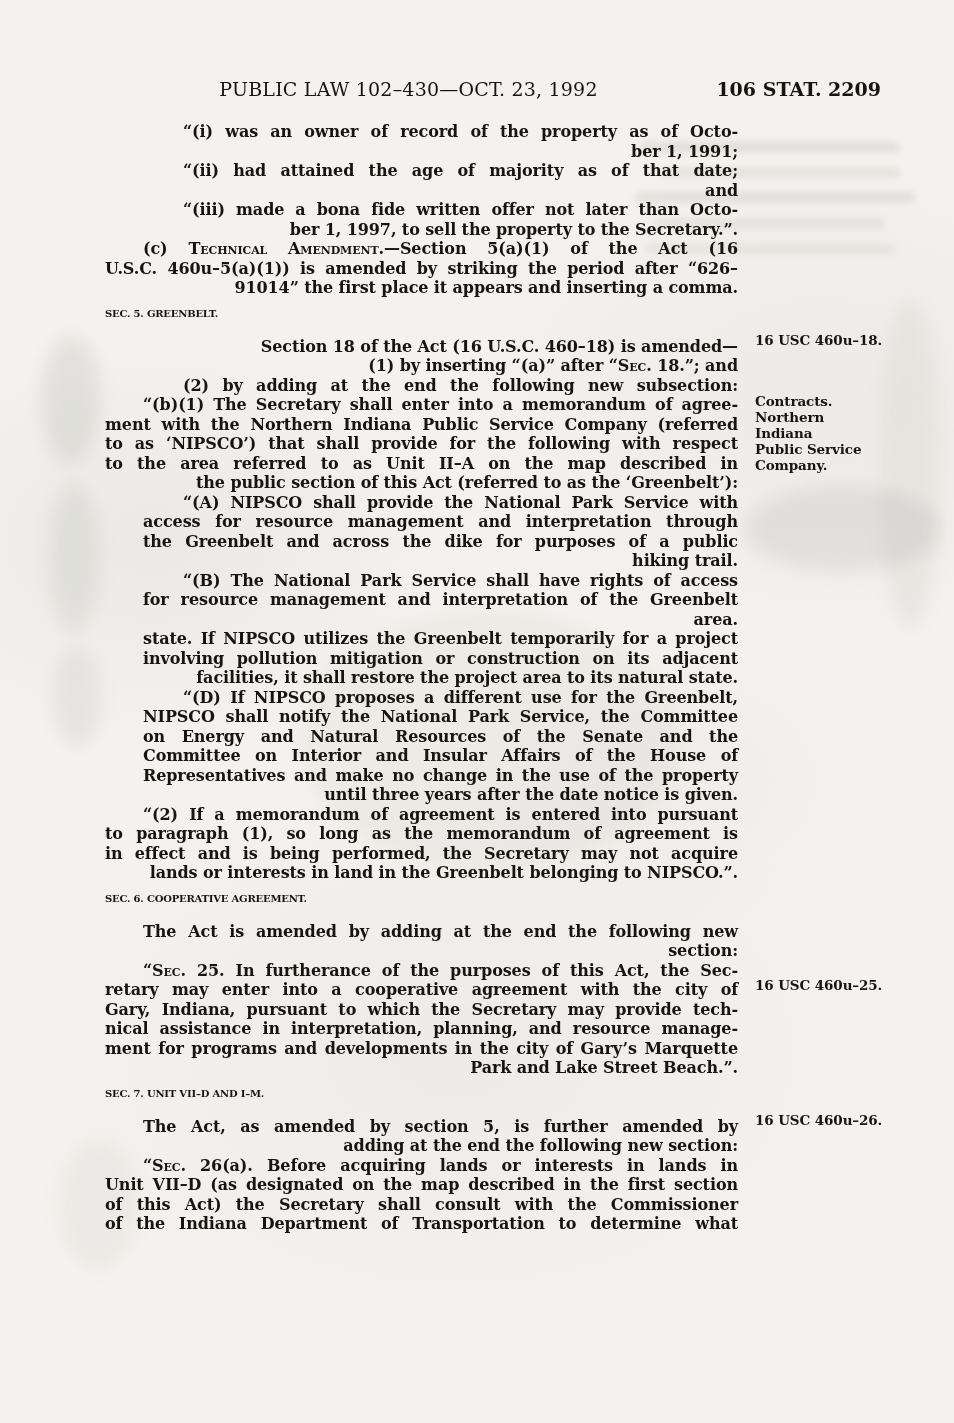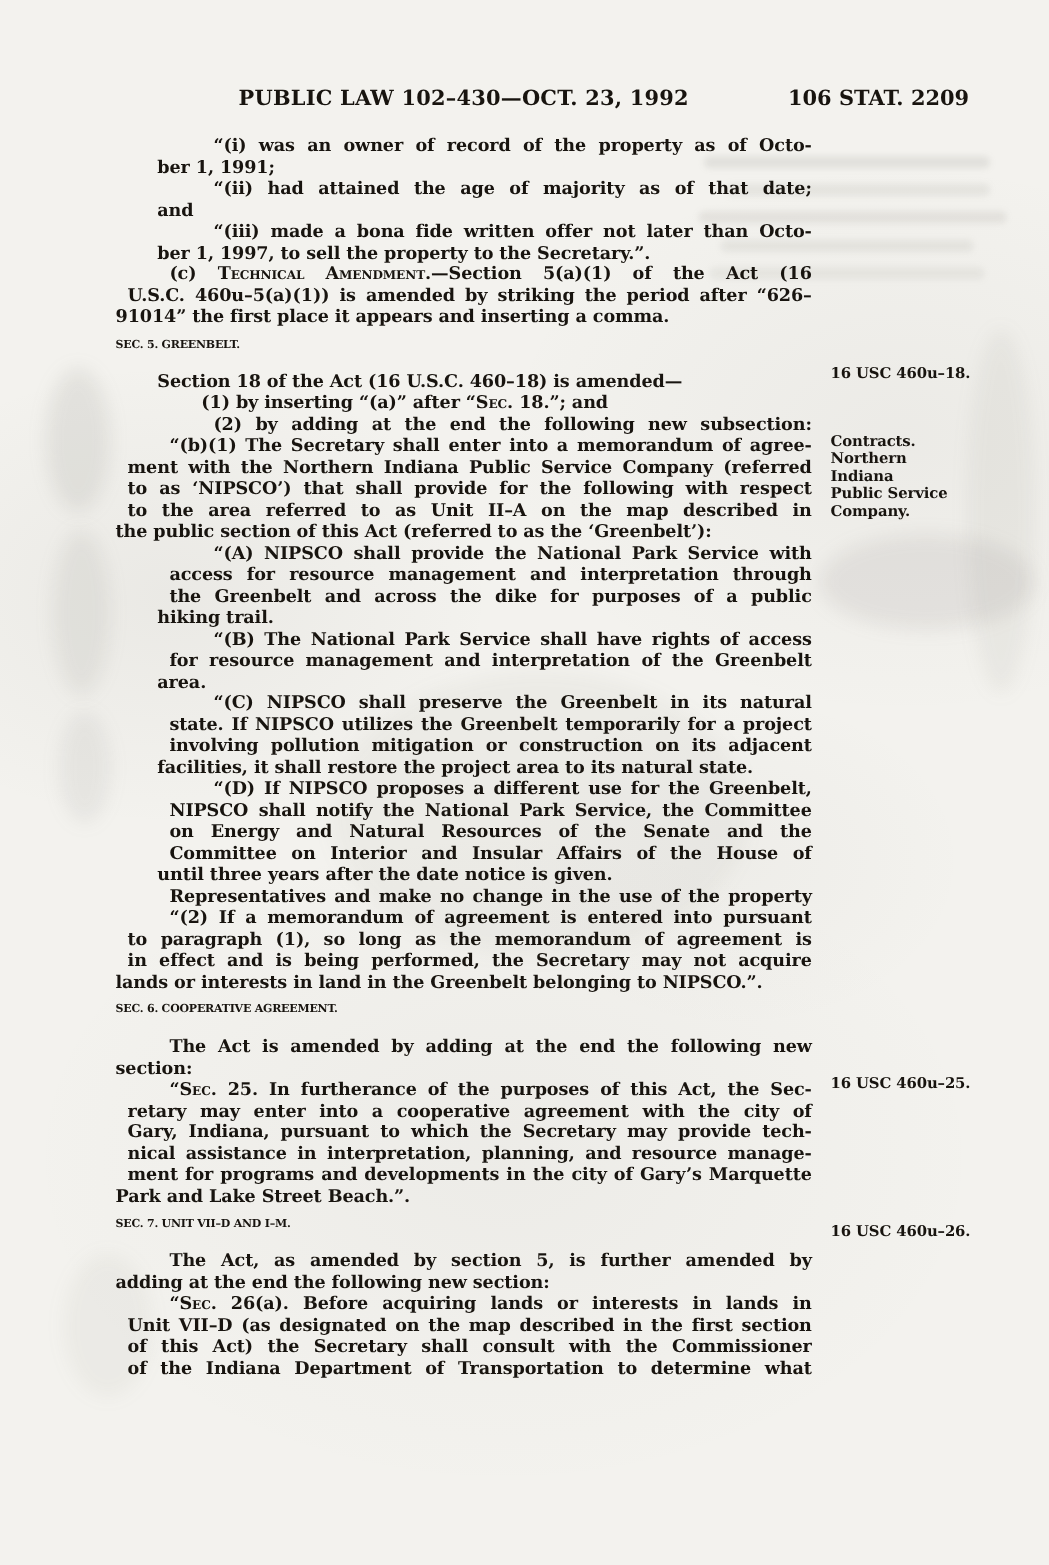--- a/index.html
+++ b/index.html
@@ -28,35 +28,35 @@
   .smudge{position:absolute;z-index:0;border-radius:50%;filter:blur(8px);pointer-events:none;}
   .sm1{left:42px;top:335px;width:58px;height:130px;background:rgba(116,113,106,.12);}
   .sm2{left:48px;top:482px;width:52px;height:150px;background:rgba(116,113,106,.10);}
   .sm3{left:54px;top:648px;width:46px;height:100px;background:rgba(116,113,106,.09);}
   .sm4{left:745px;top:486px;width:195px;height:86px;background:rgba(116,113,106,.11);}
   .sm5{left:880px;top:300px;width:60px;height:330px;background:rgba(116,113,106,.07);}
   .sm6{left:300px;top:610px;width:380px;height:260px;background:rgba(116,113,106,.05);}
   .sm7{left:58px;top:1140px;width:80px;height:130px;background:rgba(116,113,106,.06);}
   
   .header-title{
-    position:absolute;z-index:1;top:78px;left:105px;width:633px;
-    text-align:center;font-size:19px;font-weight:bold;letter-spacing:.2px;white-space:nowrap;
+    position:absolute;z-index:1;top:78px;left:92px;width:633px;
+    text-align:center;font-size:19px;font-weight:normal;letter-spacing:.2px;white-space:nowrap;
   }
   .header-stat{
     position:absolute;z-index:1;top:78px;right:73px;
     font-size:19px;font-weight:bold;white-space:nowrap;text-align:center;
   }
   
   .text-col{
     position:absolute;z-index:1;left:105px;top:122px;width:633px;
     font-size:16px;line-height:19.5px;font-weight:bold;letter-spacing:-0.1px;
   }
   .para-block{margin:0;}
-  .line{text-align:left;}
-  .line.just{text-align:justify;text-align-last:justify;margin-left:11px;}
+  .line{text-align:right;}
+  .line.just{text-align:justify;text-align-last:justify;}
   .i1{padding-left:38px;}
   .i2{padding-left:78px;}
   .sc{font-variant:small-caps;}
   .sec-heading{
     font-size:10px;line-height:15px;font-weight:bold;
     letter-spacing:-0.2px;margin:8px 0 16px 0;
   }
   
   .margin-note{
     position:absolute;z-index:1;left:755px;width:178px;
@@ -111,30 +111,29 @@
         <div class="line i0 just"><span>to as ‘NIPSCO’) that shall provide for the following with respect</span></div>
         <div class="line i0 just"><span>to the area referred to as Unit II–A on the map described in</span></div>
         <div class="line i0"><span>the public section of this Act (referred to as the ‘Greenbelt’):</span></div>
         <div class="line i2 just"><span>“(A) NIPSCO shall provide the National Park Service with</span></div>
         <div class="line i1 just"><span>access for resource management and interpretation through</span></div>
         <div class="line i1 just"><span>the Greenbelt and across the dike for purposes of a public</span></div>
         <div class="line i1"><span>hiking trail.</span></div>
         <div class="line i2 just"><span>“(B) The National Park Service shall have rights of access</span></div>
         <div class="line i1 just"><span>for resource management and interpretation of the Greenbelt</span></div>
         <div class="line i1"><span>area.</span></div>
-        <div class="line i2 just"><span>“(C) NIPSCO shall preserve the Greenbelt in its natural</span></div>
         <div class="line i1 just"><span>state. If NIPSCO utilizes the Greenbelt temporarily for a project</span></div>
         <div class="line i1 just"><span>involving pollution mitigation or construction on its adjacent</span></div>
         <div class="line i1"><span>facilities, it shall restore the project area to its natural state.</span></div>
         <div class="line i2 just"><span>“(D) If NIPSCO proposes a different use for the Greenbelt,</span></div>
         <div class="line i1 just"><span>NIPSCO shall notify the National Park Service, the Committee</span></div>
         <div class="line i1 just"><span>on Energy and Natural Resources of the Senate and the</span></div>
         <div class="line i1 just"><span>Committee on Interior and Insular Affairs of the House of</span></div>
+        <div class="line i1 just"><span>Representatives and make no change in the use of the property</span></div>
         <div class="line i1"><span>until three years after the date notice is given.</span></div>
-        <div class="line i1 just"><span>Representatives and make no change in the use of the property</span></div>
         <div class="line i1 just"><span>“(2) If a memorandum of agreement is entered into pursuant</span></div>
         <div class="line i0 just"><span>to paragraph (1), so long as the memorandum of agreement is</span></div>
         <div class="line i0 just"><span>in effect and is being performed, the Secretary may not acquire</span></div>
         <div class="line i0"><span>lands or interests in land in the Greenbelt belonging to NIPSCO.”.</span></div>
       </div>
       <div class="sec-heading">SEC. 6. COOPERATIVE AGREEMENT.</div>
       <div class="para-block">
         <div class="line i1 just"><span>The Act is amended by adding at the end the following new</span></div>
         <div class="line i0"><span>section:</span></div>
         <div class="line i1 just"><span>“</span><span class="sc">Sec.</span><span> 25. In furtherance of the purposes of this Act, the Sec-</span></div>

